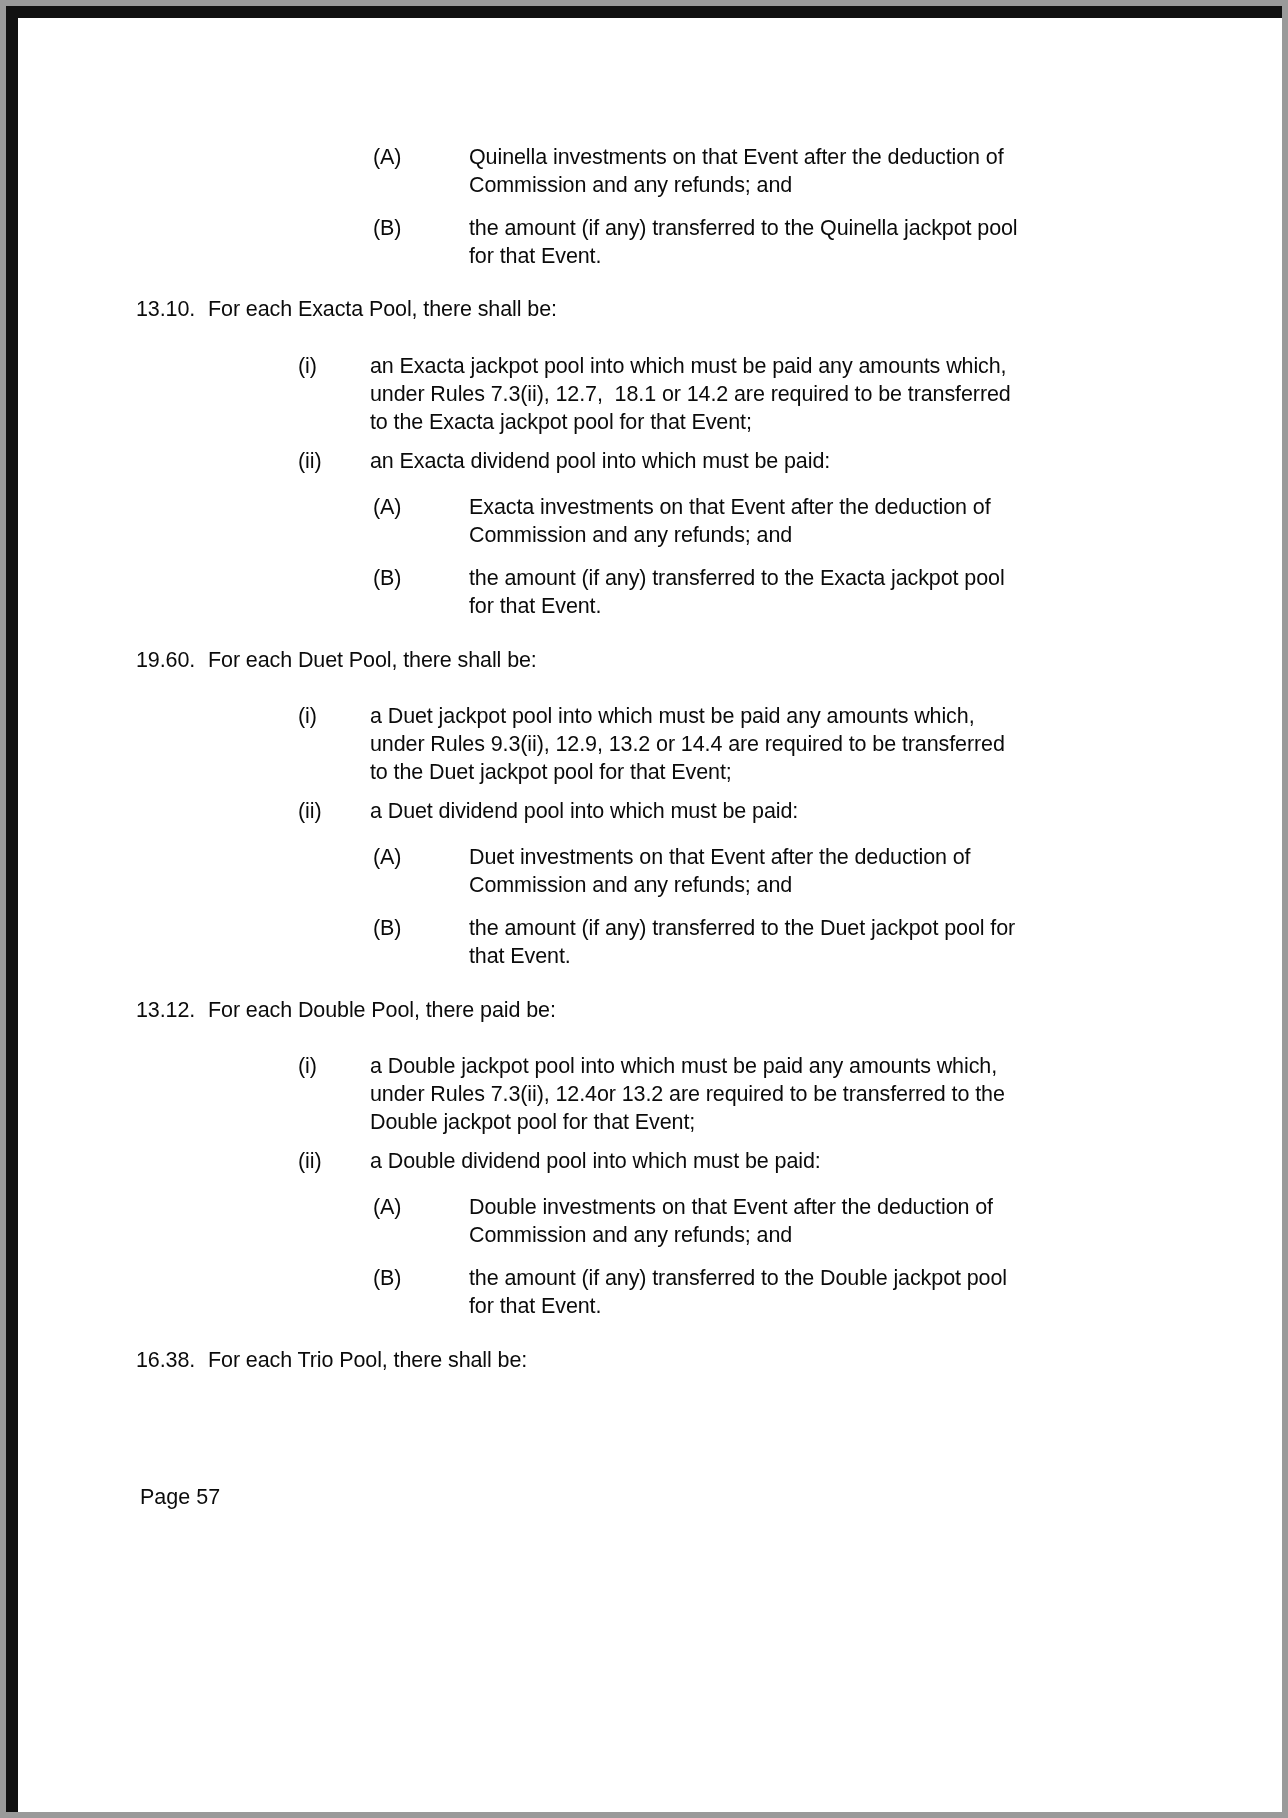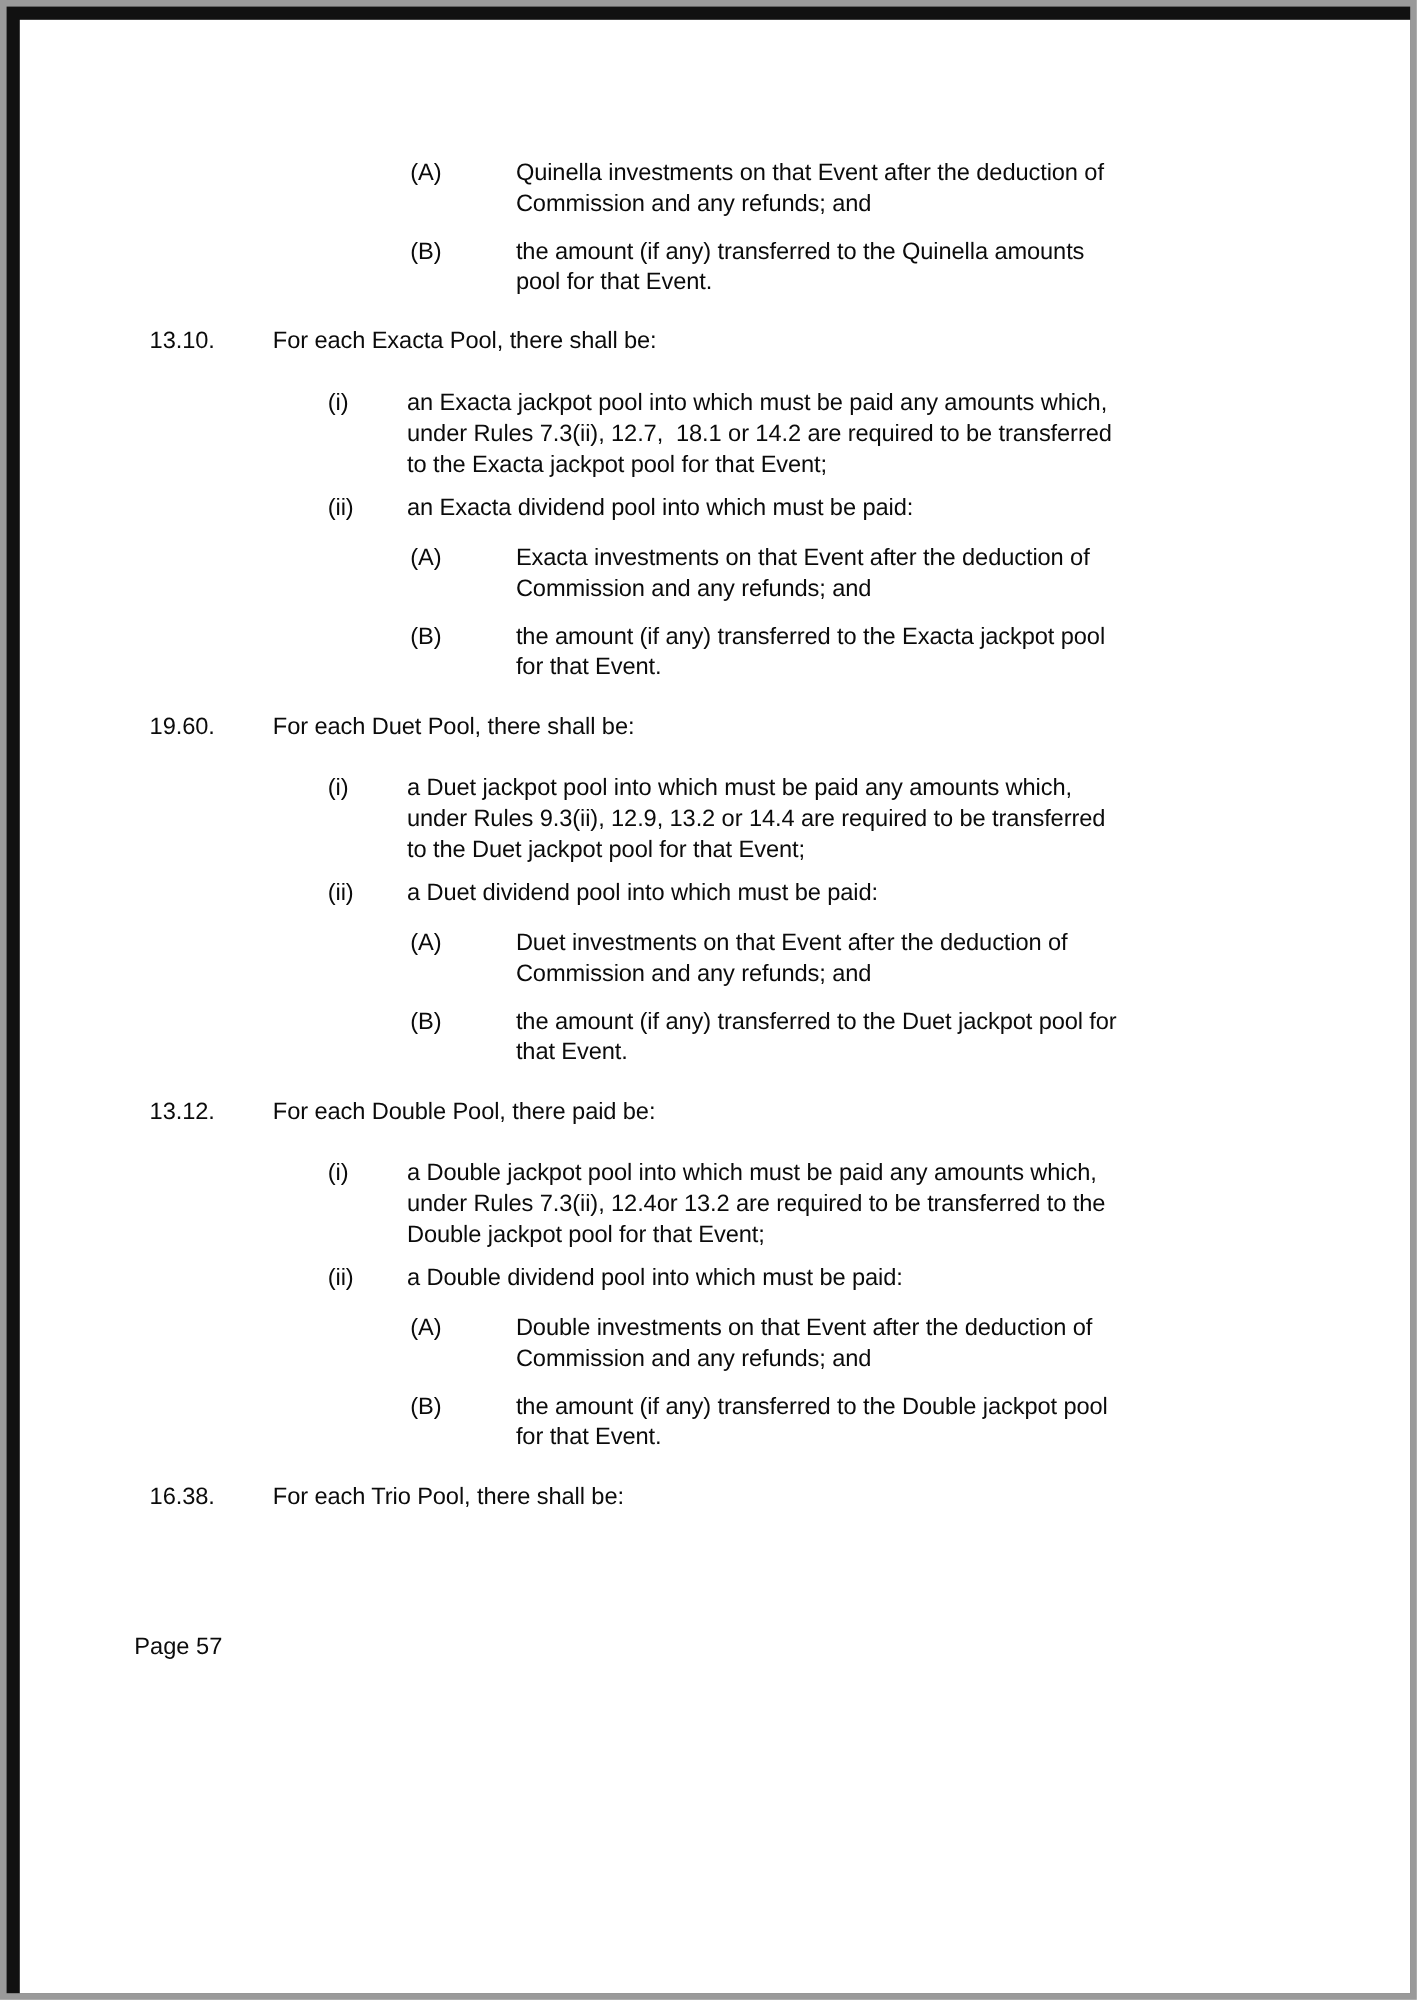--- a/index.html
+++ b/index.html
@@ -78,41 +78,41 @@
     position: absolute;
     white-space: pre-wrap;
   }
 
   
   .lvl1 {
     left: 118px;
     width: 880px;
   }
   .lvl1 .clause-number { width: 80px; }
-  .lvl1 .clause-body { left: 72px; width: 800px; margin-left: 40px; }
+  .lvl1 .clause-body { left: 72px; width: 800px; }
 
   
   .lvl2 {
     left: 280px;
     width: 730px;
   }
   .lvl2 .clause-number { width: 60px; text-align: left; }
   .lvl2 .clause-body { left: 72px; width: 646px; }
 
   
   .lvl3 {
     left: 355px;
     width: 660px;
   }
   .lvl3 .clause-number { width: 60px; text-align: left; }
   .lvl3 .clause-body { left: 96px; width: 560px; }
 
   .footer-page {
     position: absolute;
-    left: 104px;
+    left: 122px;
     top: 1465px;
     font-family: "Liberation Sans", sans-serif;
     font-size: 21.5px;
     line-height: 28px;
     color: #0b0b0b;
     white-space: pre;
   }
 </style>
 </head>
 <body>
@@ -121,21 +121,21 @@
   <div class="scan-border">
     <div class="page-sheet">
       <div class="page-body doc-text" id="page-body">
 
       <div class="clause lvl3" style="top: 125px;">
             <span class="clause-number">(A)</span>
             <span class="clause-body">Quinella investments on that Event after the deduction of Commission and any refunds; and</span>
           </div>
           <div class="clause lvl3" style="top: 196px;">
             <span class="clause-number">(B)</span>
-            <span class="clause-body">the amount (if any) transferred to the Quinella amounts pool for that Event.</span>
+            <span class="clause-body">the amount (if any) transferred to the Quinella jackpot pool for that Event.</span>
           </div>
           <div class="clause lvl1" style="top: 277px;">
             <span class="clause-number">13.10.</span>
             <span class="clause-body">For each Exacta Pool, there shall be:</span>
           </div>
           <div class="clause lvl2" style="top: 334px;">
             <span class="clause-number">(i)</span>
             <span class="clause-body">an Exacta jackpot pool into which must be paid any amounts which, under Rules 7.3(ii), 12.7,  18.1 or 14.2 are required to be transferred to the Exacta jackpot pool for that Event;</span>
           </div>
           <div class="clause lvl2" style="top: 429px;">

